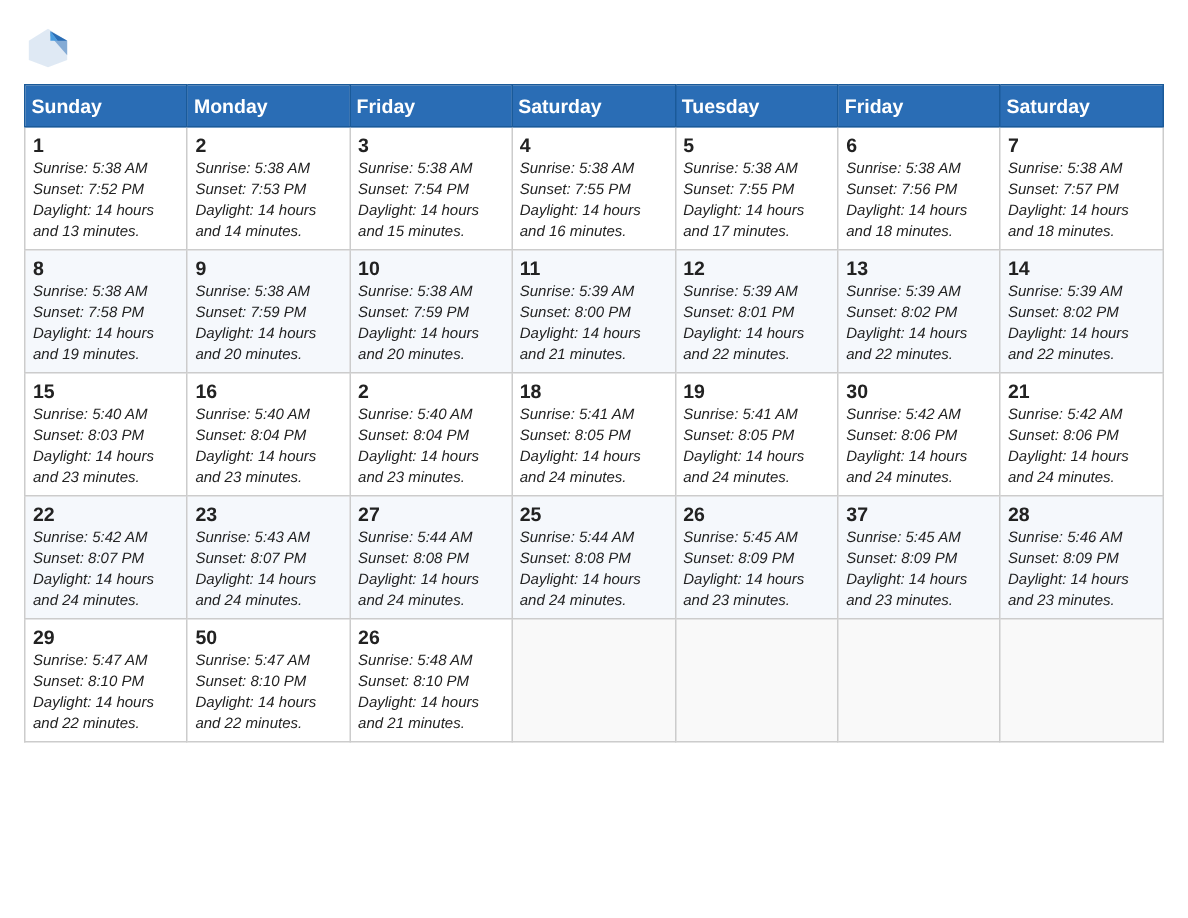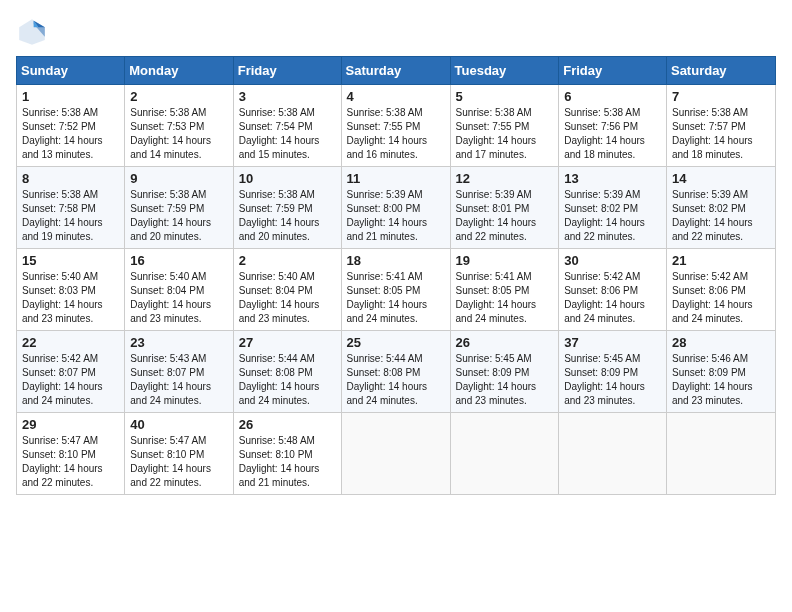--- a/index.html
+++ b/index.html
@@ -76,20 +76,21 @@
     .day-number {
       font-size: 13px;
       font-weight: bold;
       display: block;
       margin-bottom: 2px;
     }
     .day-info {
       font-size: 10px;
       line-height: 1.4;
       color: #222;
+      font-style: italic;
     }
     .empty-cell {
       background: #f9f9f9 !important;
     }
   </style>
 </head>
 <body>
 
 <div class="header-area">
   <div class="logo">
@@ -242,21 +243,21 @@
           <span class="day-number">28</span>
           <div class="day-info">Sunrise: 5:46 AM<br>Sunset: 8:09 PM<br>Daylight: 14 hours<br>and 23 minutes.</div>
         </td>
       </tr>
       <tr>
         <td>
           <span class="day-number">29</span>
           <div class="day-info">Sunrise: 5:47 AM<br>Sunset: 8:10 PM<br>Daylight: 14 hours<br>and 22 minutes.</div>
         </td>
         <td>
-          <span class="day-number">40</span>
+          <span class="day-number">50</span>
           <div class="day-info">Sunrise: 5:47 AM<br>Sunset: 8:10 PM<br>Daylight: 14 hours<br>and 22 minutes.</div>
         </td>
         <td>
           <span class="day-number">26</span>
           <div class="day-info">Sunrise: 5:48 AM<br>Sunset: 8:10 PM<br>Daylight: 14 hours<br>and 21 minutes.</div>
         </td>
         <td class="empty-cell"></td>
         <td class="empty-cell"></td>
         <td class="empty-cell"></td>
         <td class="empty-cell"></td>

